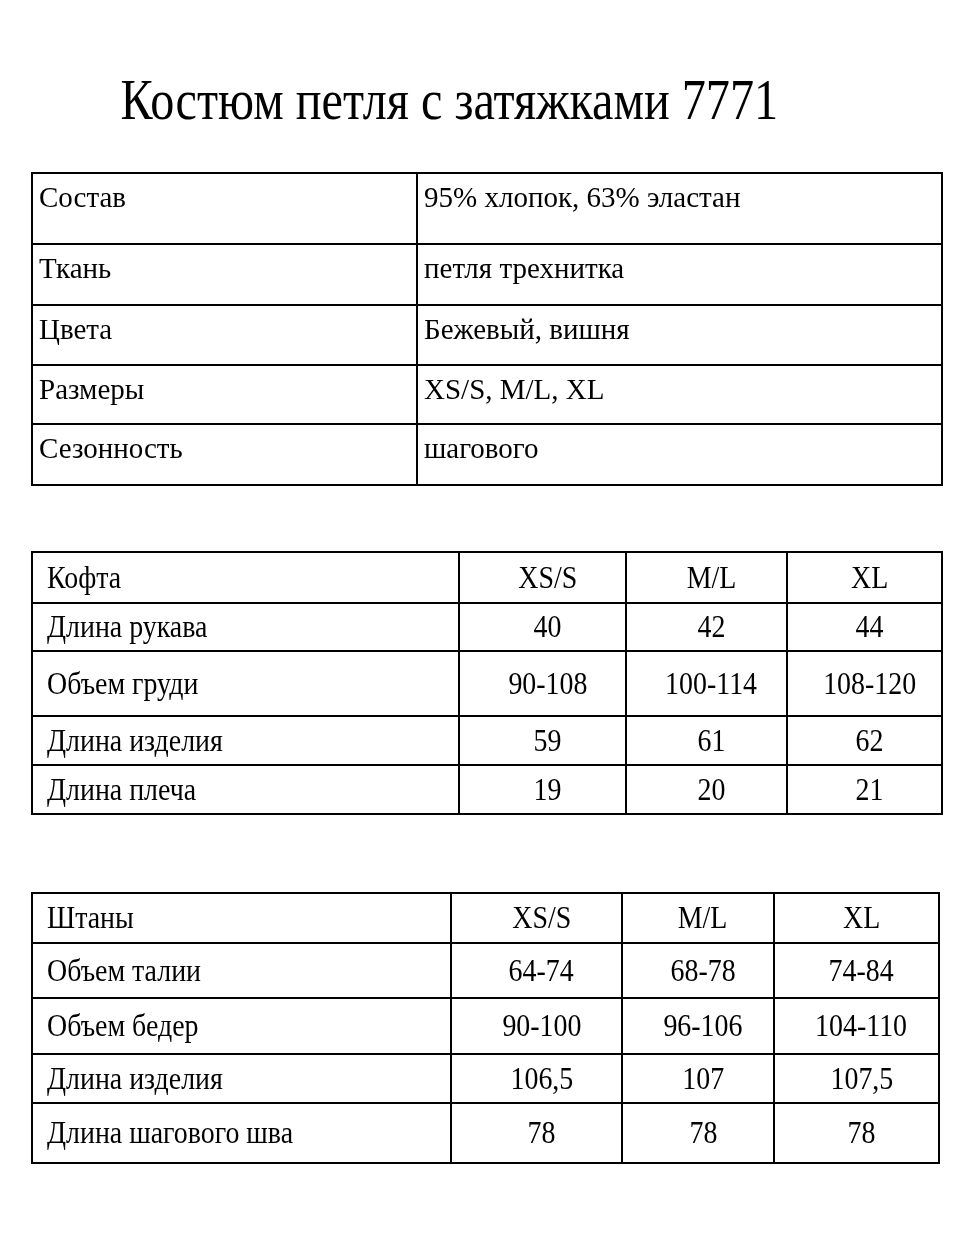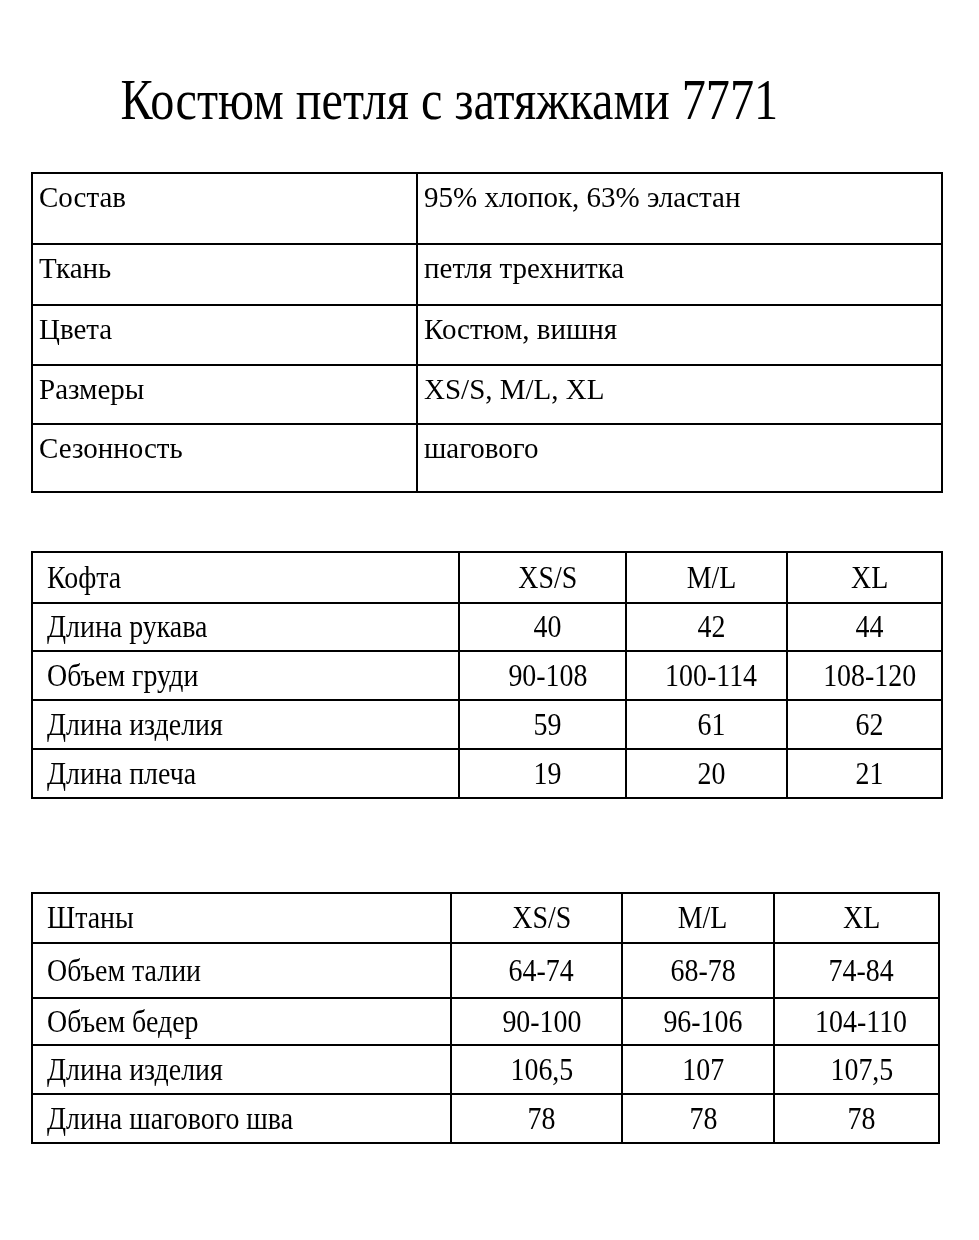--- a/index.html
+++ b/index.html
@@ -36,27 +36,27 @@
       <tr style="height:71px">
     <td class="lab">Состав</td>
     <td>95% хлопок, 63% эластан</td>
   </tr>
   <tr style="height:61px">
     <td class="lab">Ткань</td>
     <td>петля трехнитка</td>
   </tr>
   <tr style="height:60px">
     <td class="lab">Цвета</td>
-    <td>Костюм, вишня</td>
+    <td>Бежевый, вишня</td>
   </tr>
   <tr style="height:59px">
     <td class="lab">Размеры</td>
     <td>XS/S, M/L, XL</td>
   </tr>
-  <tr style="height:68px">
+  <tr style="height:61px">
     <td class="lab">Сезонность</td>
     <td>шагового</td>
   </tr>
 </tbody>
   </table>
 
 <table class="t2 cond">
   <colgroup>
       <col style="width:427px">
       <col style="width:167px">
@@ -69,21 +69,21 @@
     <td class="val"><span>XS/S</span></td>
     <td class="val"><span>M/L</span></td>
     <td class="val"><span>XL</span></td>
   </tr>
   <tr style="height:48px">
     <td class="lab"><span>Длина рукава</span></td>
     <td class="val"><span>40</span></td>
     <td class="val"><span>42</span></td>
     <td class="val"><span>44</span></td>
   </tr>
-  <tr style="height:49px">
+  <tr style="height:65px">
     <td class="lab"><span>Объем груди</span></td>
     <td class="val"><span>90-108</span></td>
     <td class="val"><span>100-114</span></td>
     <td class="val"><span>108-120</span></td>
   </tr>
   <tr style="height:49px">
     <td class="lab"><span>Длина изделия</span></td>
     <td class="val"><span>59</span></td>
     <td class="val"><span>61</span></td>
     <td class="val"><span>62</span></td>
@@ -110,32 +110,32 @@
     <td class="val"><span>XS/S</span></td>
     <td class="val"><span>M/L</span></td>
     <td class="val"><span>XL</span></td>
   </tr>
   <tr style="height:55px">
     <td class="lab"><span>Объем талии</span></td>
     <td class="val"><span>64-74</span></td>
     <td class="val"><span>68-78</span></td>
     <td class="val"><span>74-84</span></td>
   </tr>
-  <tr style="height:47px">
+  <tr style="height:56px">
     <td class="lab"><span>Объем бедер</span></td>
     <td class="val"><span>90-100</span></td>
     <td class="val"><span>96-106</span></td>
     <td class="val"><span>104-110</span></td>
   </tr>
   <tr style="height:49px">
     <td class="lab"><span>Длина изделия</span></td>
     <td class="val"><span>106,5</span></td>
     <td class="val"><span>107</span></td>
     <td class="val"><span>107,5</span></td>
   </tr>
-  <tr style="height:49px">
+  <tr style="height:60px">
     <td class="lab"><span>Длина шагового шва</span></td>
     <td class="val"><span>78</span></td>
     <td class="val"><span>78</span></td>
     <td class="val"><span>78</span></td>
   </tr>
 </tbody>
   </table>
 
 </body></html>

